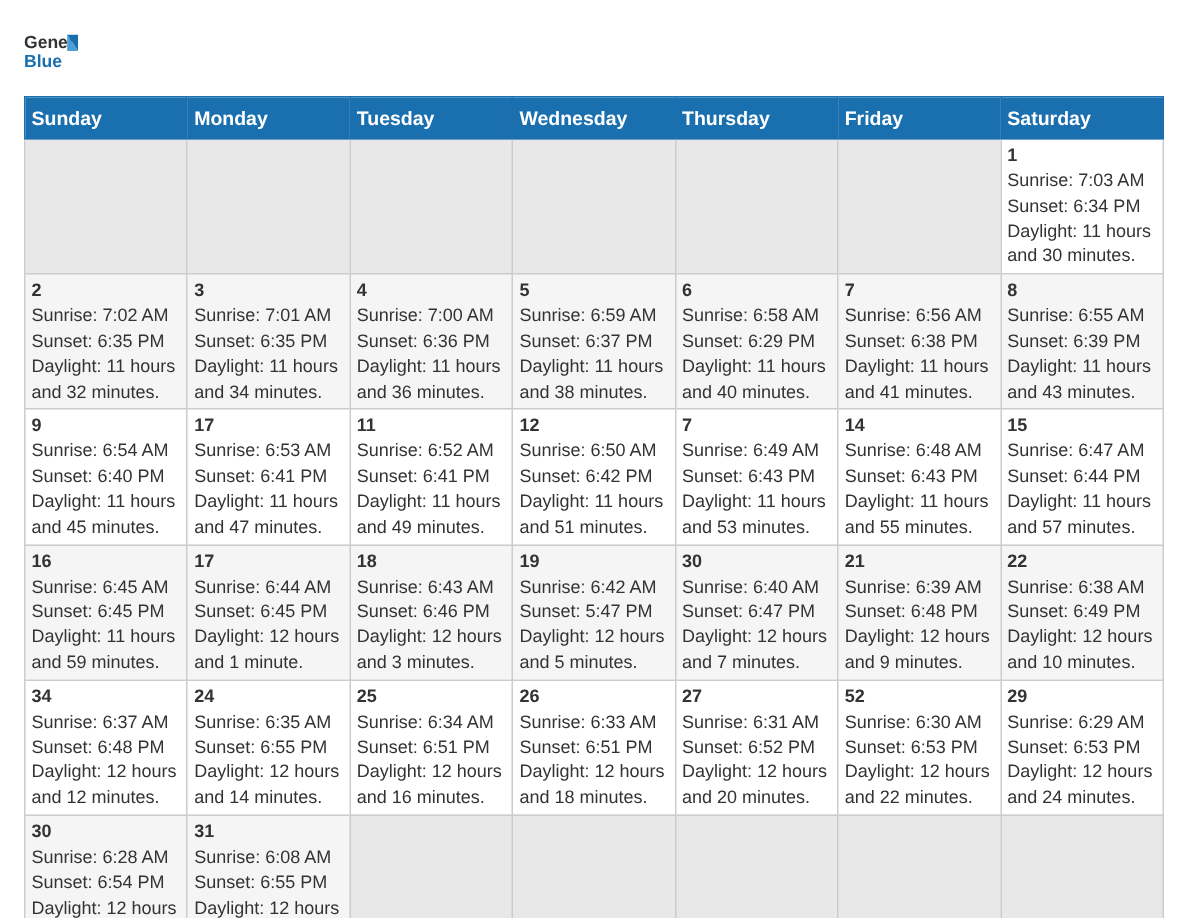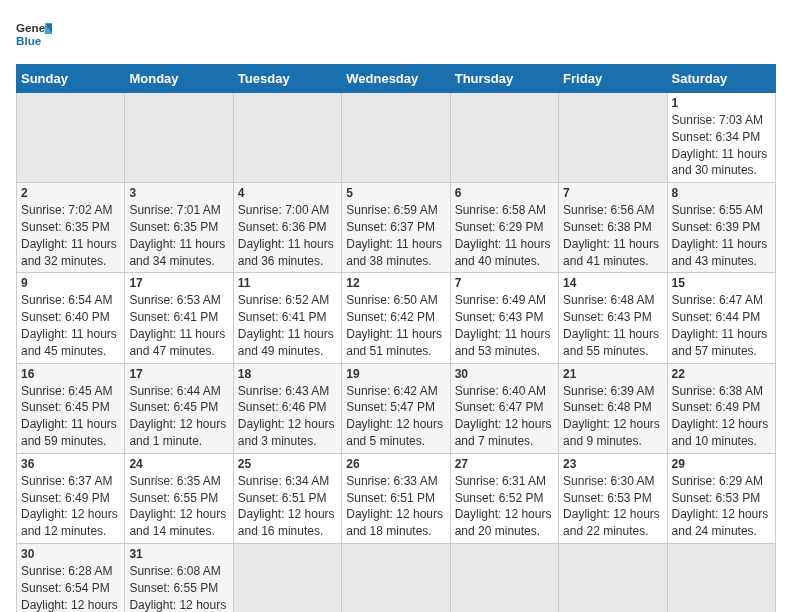--- a/index.html
+++ b/index.html
@@ -256,23 +256,23 @@
         </td>
         <td>
           <span class="day-number">22</span>
           <div class="day-info">Sunrise: 6:38 AM
 Sunset: 6:49 PM
 Daylight: 12 hours and 10 minutes.</div>
         </td>
       </tr>
       <tr>
         <td>
-          <span class="day-number">36</span>
+          <span class="day-number">34</span>
           <div class="day-info">Sunrise: 6:37 AM
-Sunset: 6:49 PM
+Sunset: 6:48 PM
 Daylight: 12 hours and 12 minutes.</div>
         </td>
         <td>
           <span class="day-number">24</span>
           <div class="day-info">Sunrise: 6:35 AM
 Sunset: 6:55 PM
 Daylight: 12 hours and 14 minutes.</div>
         </td>
         <td>
           <span class="day-number">25</span>
@@ -286,21 +286,21 @@
 Sunset: 6:51 PM
 Daylight: 12 hours and 18 minutes.</div>
         </td>
         <td>
           <span class="day-number">27</span>
           <div class="day-info">Sunrise: 6:31 AM
 Sunset: 6:52 PM
 Daylight: 12 hours and 20 minutes.</div>
         </td>
         <td>
-          <span class="day-number">23</span>
+          <span class="day-number">52</span>
           <div class="day-info">Sunrise: 6:30 AM
 Sunset: 6:53 PM
 Daylight: 12 hours and 22 minutes.</div>
         </td>
         <td>
           <span class="day-number">29</span>
           <div class="day-info">Sunrise: 6:29 AM
 Sunset: 6:53 PM
 Daylight: 12 hours and 24 minutes.</div>
         </td>

